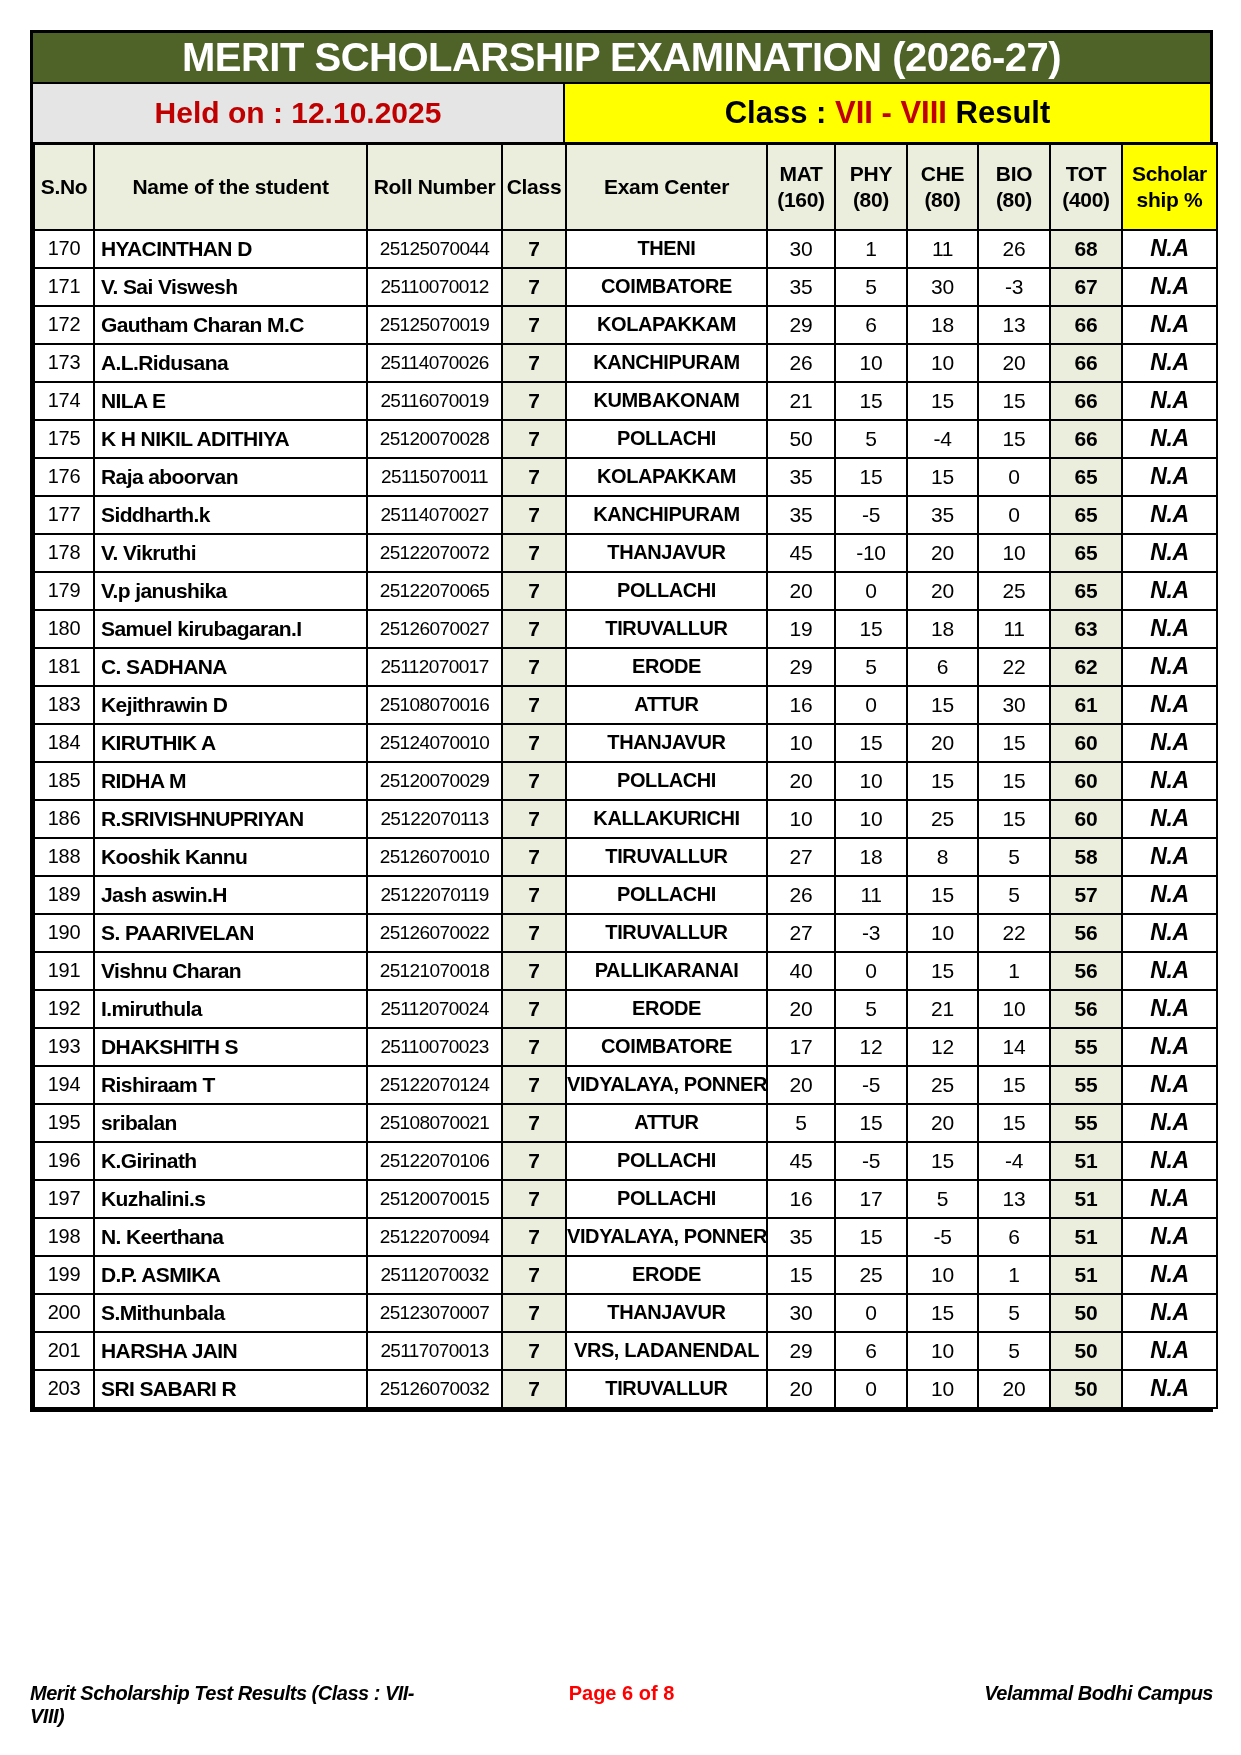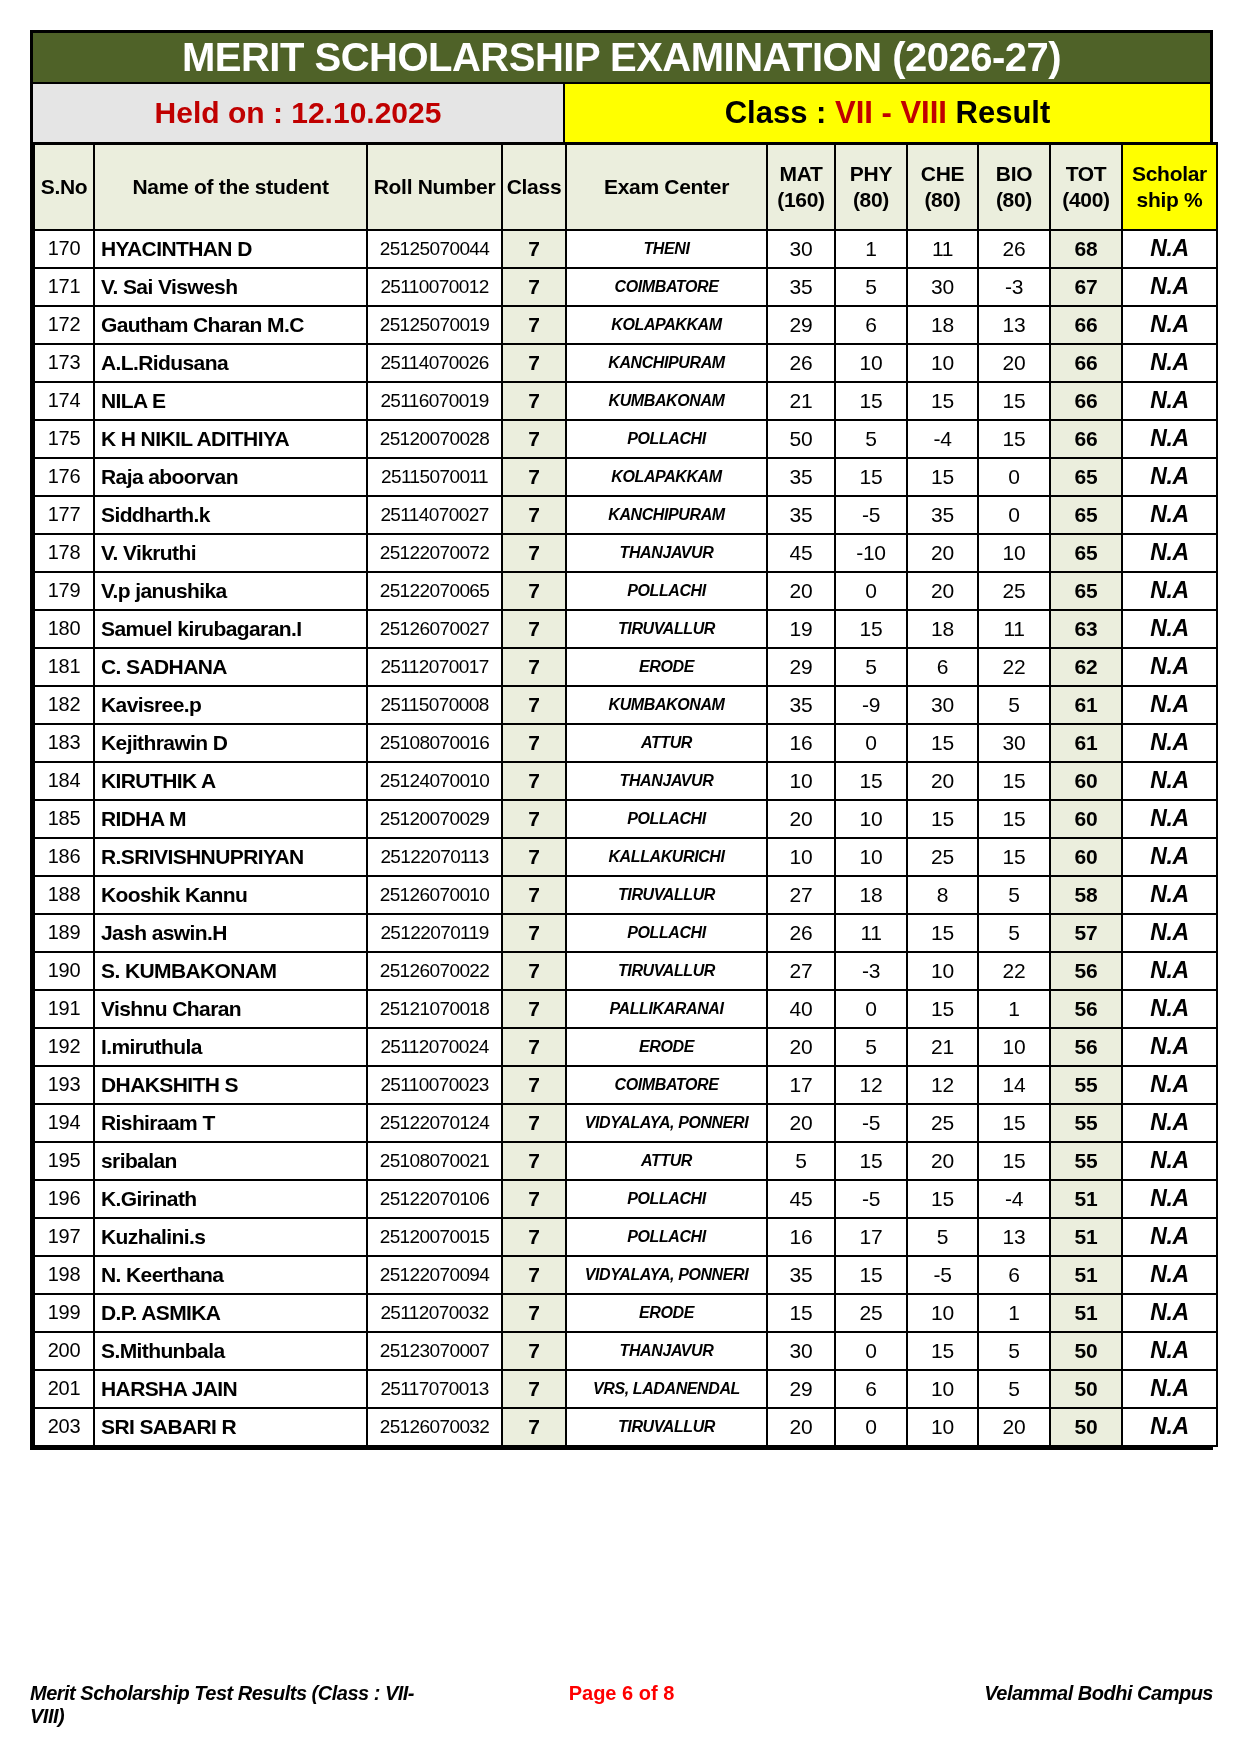--- a/index.html
+++ b/index.html
@@ -68,21 +68,21 @@
   th .l2{margin-top:2px;}
   td{font-size:21px;letter-spacing:-0.3px;background:#fff;}
   td.c-sno{font-size:20px;}
   td.c-name{
     text-align:left;padding-left:6px;
     font-weight:bold;font-size:21px;letter-spacing:-0.6px;
   }
   td.c-roll{font-size:19px;letter-spacing:-0.6px;}
   td.c-cls{font-weight:bold;background:var(--cell-tint);}
   td.c-center{
-    font-weight:bold;font-style:italic;font-size:16px;letter-spacing:-0.4px;
+    font-weight:bold;font-size:20px;letter-spacing:-0.4px;
   }
   td.c-mark{font-size:21px;}
   td.c-tot{font-weight:bold;background:var(--cell-tint);}
   td.c-sch{font-weight:bold;font-style:italic;font-size:23px;}
   .footer{
     position:absolute;left:30px;top:1682px;width:1183px;
     display:flex;align-items:baseline;
     font-weight:bold;font-size:20px;
   }
   .footer .f-left{flex:1;text-align:left;font-style:italic;letter-spacing:-0.5px;}
@@ -298,33 +298,20 @@
           <td class="c-cls">7</td>
           <td class="c-center">ERODE</td>
           <td class="c-mark">29</td>
           <td class="c-mark">5</td>
           <td class="c-mark">6</td>
           <td class="c-mark">22</td>
           <td class="c-tot">62</td>
           <td class="c-sch">N.A</td>
         </tr>
         <tr>
-          <td class="c-sno">182</td>
-          <td class="c-name">Kavisree.p</td>
-          <td class="c-roll">25115070008</td>
-          <td class="c-cls">7</td>
-          <td class="c-center">KUMBAKONAM</td>
-          <td class="c-mark">35</td>
-          <td class="c-mark">-9</td>
-          <td class="c-mark">30</td>
-          <td class="c-mark">5</td>
-          <td class="c-tot">61</td>
-          <td class="c-sch">N.A</td>
-        </tr>
-        <tr>
           <td class="c-sno">183</td>
           <td class="c-name">Kejithrawin D</td>
           <td class="c-roll">25108070016</td>
           <td class="c-cls">7</td>
           <td class="c-center">ATTUR</td>
           <td class="c-mark">16</td>
           <td class="c-mark">0</td>
           <td class="c-mark">15</td>
           <td class="c-mark">30</td>
           <td class="c-tot">61</td>
@@ -390,21 +377,21 @@
           <td class="c-center">POLLACHI</td>
           <td class="c-mark">26</td>
           <td class="c-mark">11</td>
           <td class="c-mark">15</td>
           <td class="c-mark">5</td>
           <td class="c-tot">57</td>
           <td class="c-sch">N.A</td>
         </tr>
         <tr>
           <td class="c-sno">190</td>
-          <td class="c-name">S. KUMBAKONAM</td>
+          <td class="c-name">S. PAARIVELAN</td>
           <td class="c-roll">25126070022</td>
           <td class="c-cls">7</td>
           <td class="c-center">TIRUVALLUR</td>
           <td class="c-mark">27</td>
           <td class="c-mark">-3</td>
           <td class="c-mark">10</td>
           <td class="c-mark">22</td>
           <td class="c-tot">56</td>
           <td class="c-sch">N.A</td>
         </tr>

